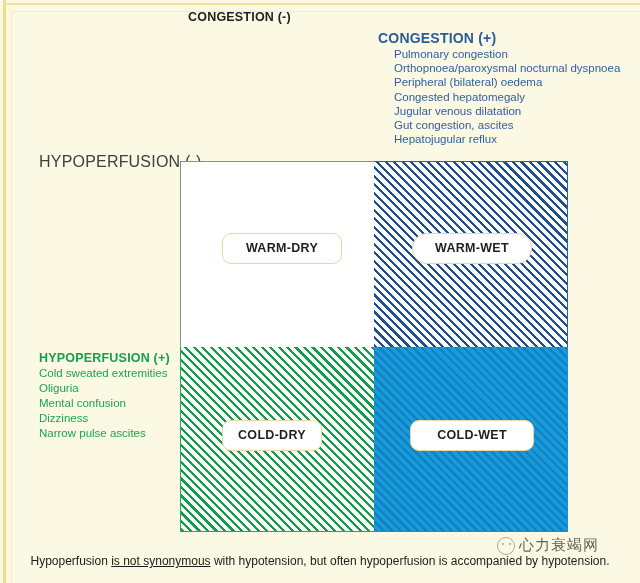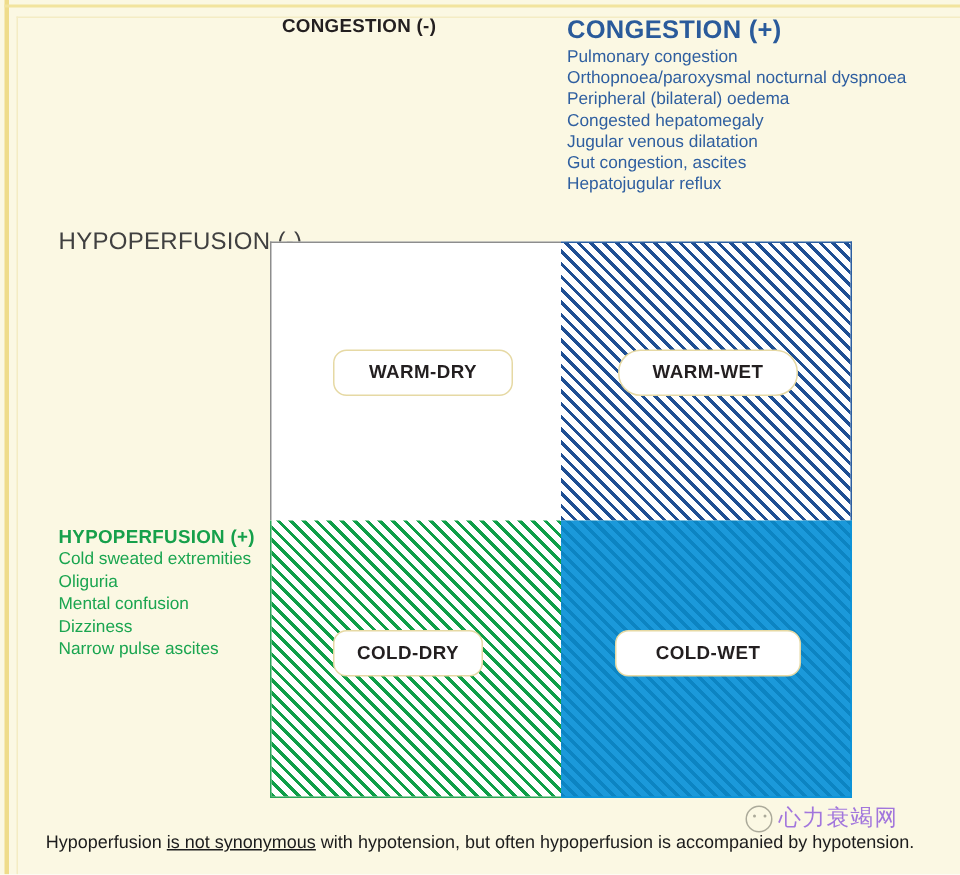--- a/index.html
+++ b/index.html
@@ -45,31 +45,33 @@
     letter-spacing: 0.2px;
     color: #231f20;
   }
   .cong-pos-block {
     position: absolute;
     left: 378px; top: 10px;
     width: 258px;
     color: #2a5b9b;
   }
   .cong-pos-title {
-    font-size: 17px;
+    font-size: 14px;
     font-weight: bold;
     letter-spacing: 0.2px;
     color: #2a5b9b;
     margin-bottom: 1px;
+    margin-top: 20px;
   }
   .cong-pos-item {
     font-size: 11.5px;
     line-height: 14.2px;
     color: #2f5fa0;
     white-space: nowrap;
+    margin-left: 16px;
   }
 
   .hypo-neg {
     position: absolute;
     left: 39px; top: 153px;
     font-size: 16px;
     font-weight: normal;
     letter-spacing: 0.2px;
     color: #404040;
   }
@@ -202,21 +204,21 @@
     position: absolute;
     top: 5px;
     width: 2px; height: 2px;
     border-radius: 50%;
     background: #7b7b6e;
   }
   .wm-face::before { left: 3.5px; }
   .wm-face::after  { right: 3.5px; }
   .wm-text {
     font-size: 15px;
-    color: #6d28d9;
+    color: #000000;
     letter-spacing: 1px;
     font-family: "DejaVu Sans", sans-serif;
   }
 </style>
 </head>
 <body>
 
 <div id="page">
 
   <div class="frame-left"></div>

